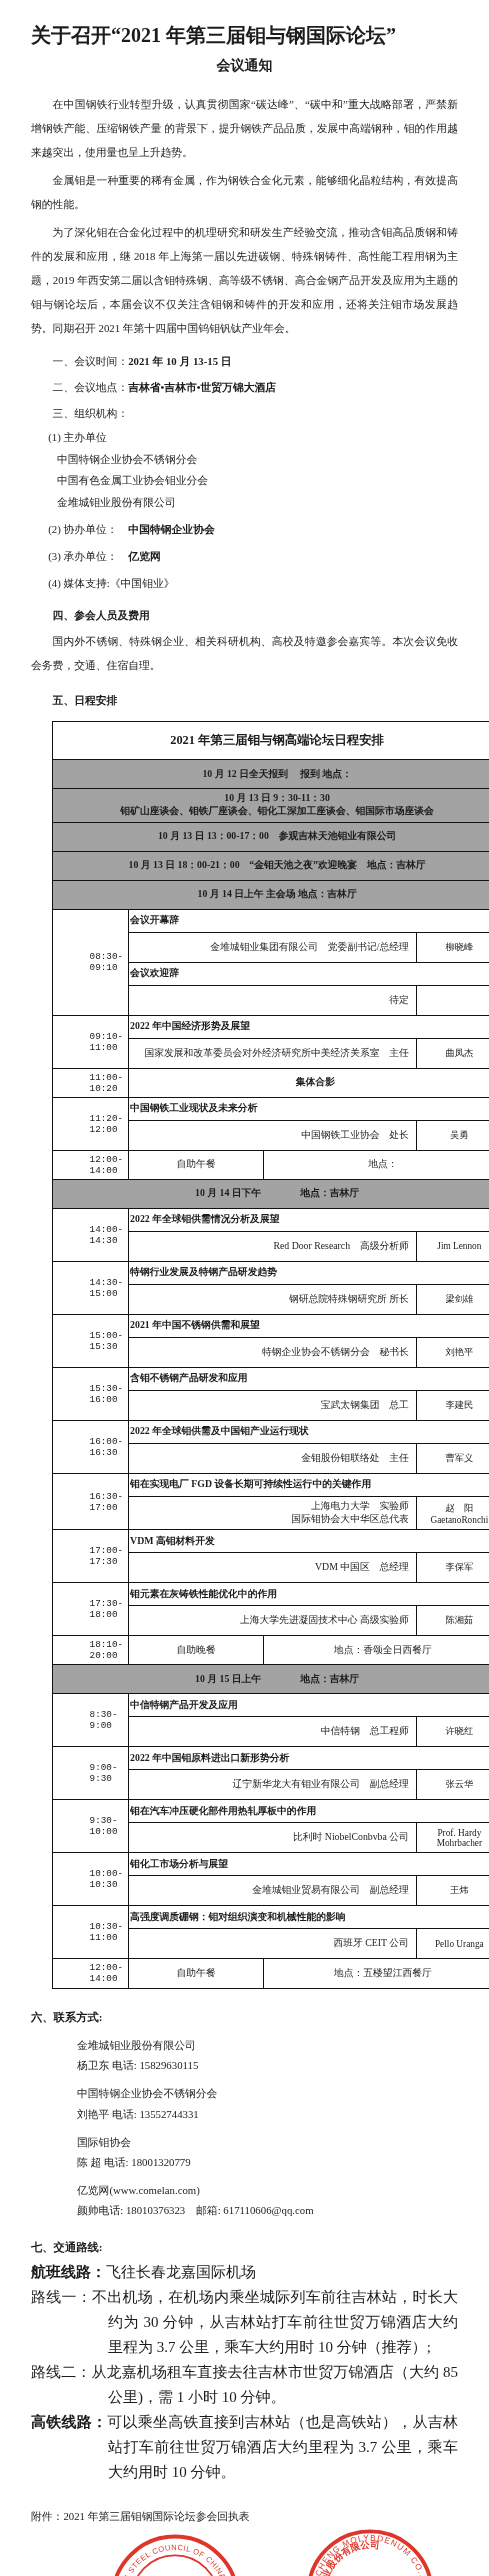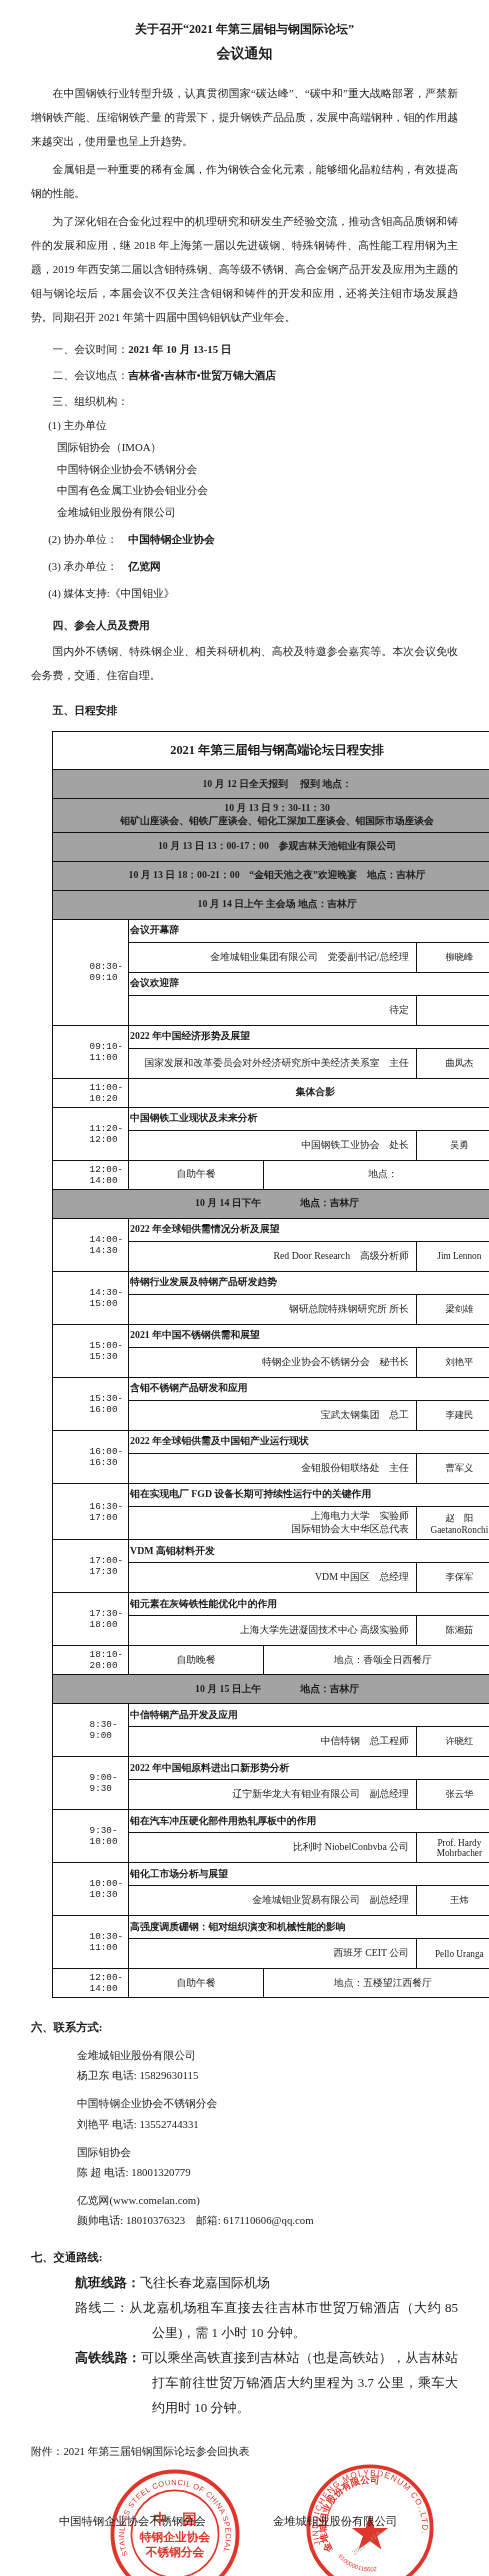--- a/index.html
+++ b/index.html
@@ -3,21 +3,21 @@
 <meta charset="utf-8">
 <style>
   * { box-sizing: border-box; margin: 0; padding: 0; }
   html,body { background:#ffffff; }
   body {
     width: 489px; height: 3091px; overflow: hidden;
     font-family: "Liberation Serif", "DejaVu Serif", serif;
     color: #1c1c1c; position: relative;
   }
   .page { padding: 20.6px 31px 0 31px; }
-  .doc-title { text-align:center; font-size:12px; font-weight:bold; line-height:1.45; }
+  .doc-title { font-size:20px; font-weight:bold; line-height:1.45; }
   .doc-title2 { text-align:center; font-size:14px; font-weight:bold; margin-top:7.2px; }
   .para { font-size:10.8px; line-height:24px; text-align:justify; text-indent:2em; margin-top:4.1px; }
   .secline { font-size:10.8px; line-height:26px; text-indent:2em; }
   .secline .b { font-weight:bold; }
   .sublist { font-size:10.8px; line-height:23px; text-indent:1.6em; }
   .hostitem { font-size:10.8px; line-height:21.6px; text-indent:2.4em; }
   .gap8 { height:4.1px; } .gap14 { height:7.2px; } .gap20 { height:10.3px; }
   .bold-heading { font-size:10.8px; font-weight:bold; line-height:27px; text-indent:2em; }
   .sec4text { font-size:10.8px; line-height:24px; text-align:justify; text-indent:2em; }
 
@@ -30,21 +30,21 @@
   .sched td.time { text-align:left; font-family:"Liberation Mono","DejaVu Sans Mono",monospace; font-size:9.3px;padding-left:37px; }
   .sched td.stitle { font-weight:bold; height:23px; padding-left:1px; }
   .sched td.org { text-align:right; height:30px; padding-right:7.2px; }
   .sched td.name { text-align:center; height:30px; font-size:9.3px; }
   .sched td.centercell { text-align:center; font-weight:bold; height:28px; }
   .sched td.meal { text-align:center; height:27px; }
 
   
   .plainline { font-size:10.8px; line-height:20.6px; }
   .contact-org { margin-top:7.2px; }
-  .traffic-item { font-size:13px; line-height:25px; text-align:justify; padding-left:77px; text-indent:-77px;margin-left:44px; }
+  .traffic-item { font-size:15px; line-height:25px; text-align:justify; padding-left:77px; text-indent:-77px; }
   .traffic-item .lbl { font-weight:bold; }
   .attach-line { font-size:10.8px; line-height:20.6px; margin-top:21px; }
 
   
   .stamp-zone { position:relative; height:242px; }
   .stamp { position:absolute; opacity:0.92; }
   .stamp-org { position:absolute; font-size:11.3px; white-space:nowrap; z-index:3; }
   .graynote { position:absolute; color:#9a9a9a; font-size:6.7px; transform:rotate(-38deg); z-index:2; }
 </style>
 </head>
@@ -58,21 +58,20 @@
   <div style="height:13.4px"></div>
   <div class="para">在中国钢铁行业转型升级，认真贯彻国家“碳达峰”、“碳中和”重大战略部署，严禁新增钢铁产能、压缩钢铁产量 的背景下，提升钢铁产品品质，发展中高端钢种，钼的作用越来越突出，使用量也呈上升趋势。</div>
   <div class="para">金属钼是一种重要的稀有金属，作为钢铁合金化元素，能够细化晶粒结构，有效提高钢的性能。</div>
   <div class="para">为了深化钼在合金化过程中的机理研究和研发生产经验交流，推动含钼高品质钢和铸件的发展和应用，继 2018 年上海第一届以先进碳钢、特殊钢铸件、高性能工程用钢为主题，2019 年西安第二届以含钼特殊钢、高等级不锈钢、高合金钢产品开发及应用为主题的钼与钢论坛后，本届会议不仅关注含钼钢和铸件的开发和应用，还将关注钼市场发展趋势。同期召开 2021 年第十四届中国钨钼钒钛产业年会。</div>
 
   <div class="gap14"></div>
   <div class="secline"><span>一、会议时间：</span><span class="b">2021 年 10 月 13-15 日</span></div>
   <div class="secline"><span>二、会议地点：</span><span class="b">吉林省•吉林市•世贸万锦大酒店</span></div>
   <div class="secline">三、组织机构：</div>
   <div class="sublist">(1) 主办单位</div>
-  <div class="hostitem">国际钼协会（IMOA）</div>
   <div class="hostitem">中国特钢企业协会不锈钢分会</div>
   <div class="hostitem">中国有色金属工业协会钼业分会</div>
   <div class="hostitem">金堆城钼业股份有限公司</div>
   <div class="gap8"></div>
   <div class="sublist"><span>(2) 协办单位：</span>　<span class="b" style="font-weight:bold">中国特钢企业协会</span></div>
   <div class="gap8"></div>
   <div class="sublist"><span>(3) 承办单位：</span>　<span style="font-weight:bold">亿览网</span></div>
   <div class="gap8"></div>
   <div class="sublist"><span>(4) 媒体支持:</span><span>《中国钼业》</span></div>
   <div class="gap14"></div>
@@ -301,20 +300,21 @@
     <div class="plainline contact-org">国际钼协会</div>
     <div class="plainline">陈 超 电话: 18001320779</div>
     <div class="plainline contact-org">亿览网(www.comelan.com)</div>
     <div class="plainline">颜帅电话: 18010376323　邮箱: 617110606@qq.com</div>
   </div>
 
   <div style="height:15.5px"></div>
   <div class="plainline" style="font-weight:bold; font-size:11.3px;">七、交通路线:</div>
   <div style="height:3.1px"></div>
   <div class="traffic-item"><span class="lbl">航班线路：</span><span>飞往长春龙嘉国际机场</span></div>
+  <div class="traffic-item"><span>路线一：</span><span>不出机场，在机场内乘坐城际列车前往吉林站，时长大约为 30 分钟，从吉林站打车前往世贸万锦酒店大约里程为 3.7 公里，乘车大约用时 10 分钟（推荐）;</span></div>
   <div class="traffic-item"><span>路线二：</span><span>从龙嘉机场租车直接去往吉林市世贸万锦酒店（大约 85 公里)，需 1 小时 10 分钟。</span></div>
   <div class="traffic-item"><span class="lbl">高铁线路：</span><span>可以乘坐高铁直接到吉林站（也是高铁站），从吉林站打车前往世贸万锦酒店大约里程为 3.7 公里，乘车大约用时 10 分钟。</span></div>
 
   <div class="attach-line">附件：2021 年第三届钼钢国际论坛参会回执表</div>
 
   <div class="stamp-zone">
 
     <svg class="stamp" style="left:77px; top:5.2px;" width="134" height="134" viewBox="0 0 240 240">
       <circle cx="120" cy="120" r="112" fill="none" stroke="#dd2418" stroke-width="7"></circle>
       <circle cx="120" cy="120" r="78" fill="none" stroke="#dd2418" stroke-width="3"></circle>

